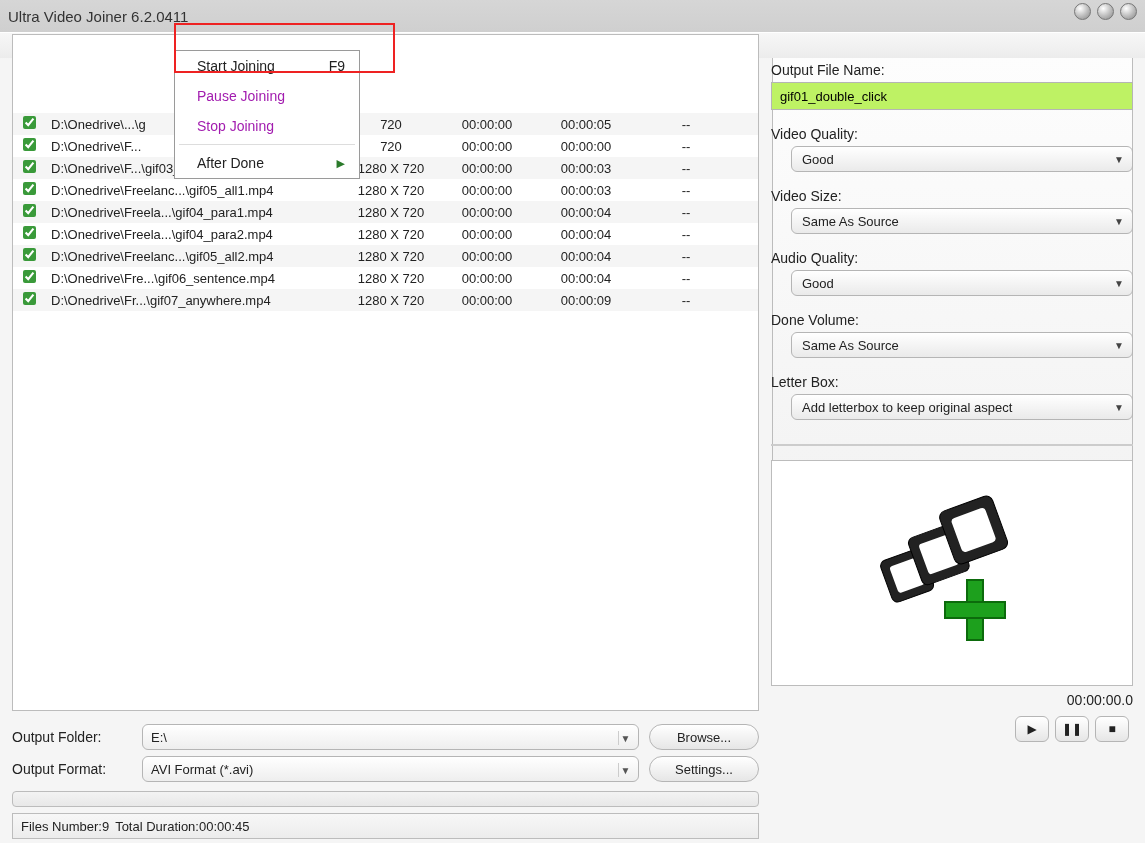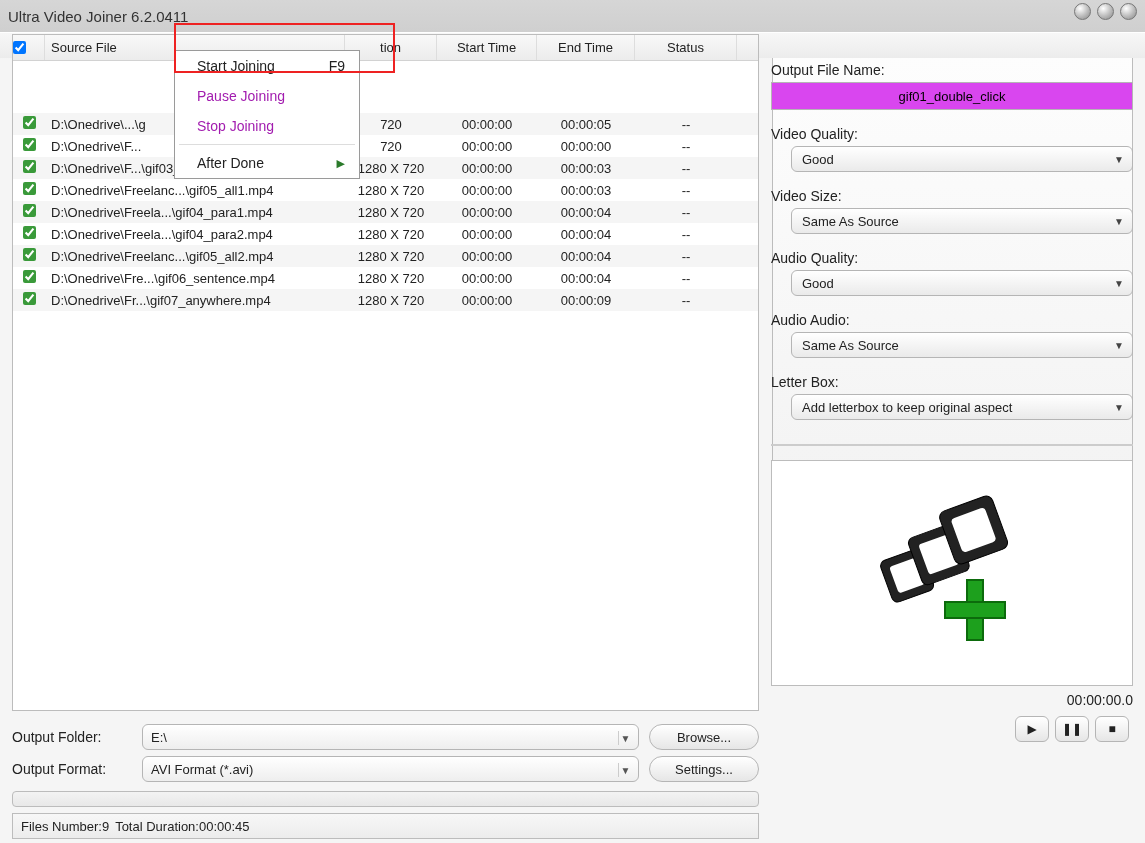--- a/index.html
+++ b/index.html
@@ -204,22 +204,22 @@
     font-size:13px;
     gap:6px;
   }
 
   
   .field-block { margin-bottom:16px;}
   .field-label { font-size:14px; margin-bottom:4px; display:block;}
   .text-input {
     width:100%; height:28px;
     border:1px solid #b5b5b5;
-    background:#d946ef;
-    padding:0 8px; font-size:13px;text-align:center;
+    background:#bef264;
+    padding:0 8px; font-size:13px;
   }
   .select-wide {
     width: calc(100% - 20px);
     margin-left:20px;
     height:26px;
     border:1px solid #b5b5b5;
     border-radius:6px;
     background:linear-gradient(to bottom,#fff,#eaeaea);
     display:flex; align-items:center;
     padding:0 10px; position:relative;
@@ -354,30 +354,20 @@
       </svg>
     </div>
 </div>
 
 <div class="right-top-border"></div>
 
 <div class="main">
 
   <div class="left-panel">
     <div class="list-border" style="position:relative; top:-78px; margin-bottom:-70px; padding-top:26px;">
-      <div class="list-header" style="position:absolute;top:0;left:0;right:0;">
-        <div class="col-check">
-            <input type="checkbox" checked="" style="">
-          </div>
-        <div class="col-file">Source File</div>
-        <div class="col-res">tion</div>
-        <div class="col-start">Start Time</div>
-        <div class="col-end">End Time</div>
-        <div class="col-status">Status</div>
-      </div>
       <div class="list-body" id="list-body" style="padding-top:52px;">
           <div class="list-row alt">
             <div class="col-check"><input type="checkbox" checked="" style=""></div>
             <div class="col-file">D:\Onedrive\...\g</div>
             <div class="col-res">720</div>
             <div class="col-start">00:00:00</div>
             <div class="col-end">00:00:05</div>
             <div class="col-status">--</div>
           </div>
           <div class="list-row">
@@ -492,21 +482,21 @@
         </div>
     </div>
     <div class="field-block">
       <span class="field-label">Audio Quality:</span>
       <div class="select-wide">
           <span>Good</span>
           <span class="caret">▼</span>
         </div>
     </div>
     <div class="field-block">
-      <span class="field-label">Audio Audio:</span>
+      <span class="field-label">Done Volume:</span>
       <div class="select-wide">
           <span>Same As Source</span>
           <span class="caret">▼</span>
         </div>
     </div>
     <div class="field-block">
       <span class="field-label">Letter Box:</span>
       <div class="select-wide">
           <span>Add letterbox to keep original aspect</span>
           <span class="caret">▼</span>

